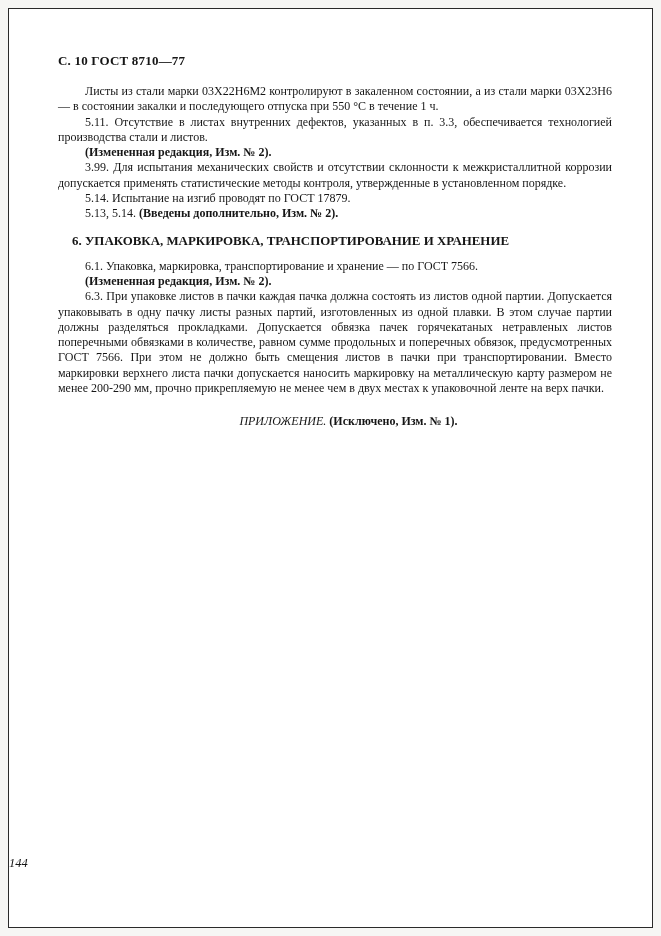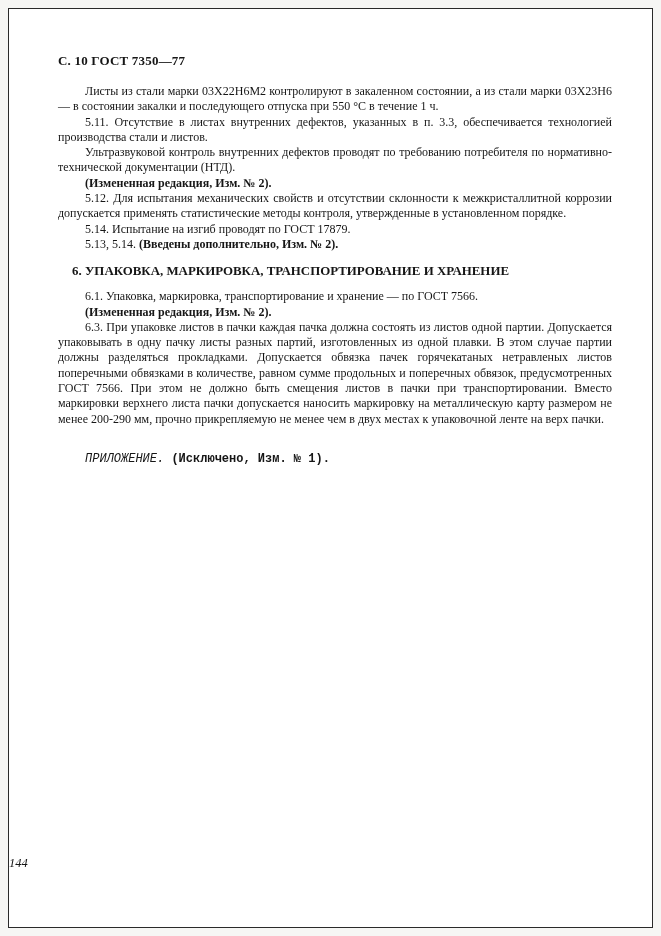--- a/index.html
+++ b/index.html
@@ -22,44 +22,43 @@
     margin: 0; font-size: 12px; line-height: 15.3px;
     text-align: justify;
   }
   .indent { text-indent: 27px; }
   .bold { font-weight: bold; }
   .italic { font-style: italic; }
   .section-heading {
     margin: 12px 14px 10px 14px; font-weight: bold; font-size: 12.9px;
     text-align: left; line-height: 15px;
   }
-  .appendix { margin-top: 25px; text-align: left; font-family: Liberation Mono, monospace; }
+  .appendix { margin-top: 18px; text-align: center; }
   .page-number {
     position: absolute; left: 0; right: 0; bottom: 56px;
     text-align: left; font-size: 12.5px; font-style: italic;
   }
 </style>
 </head>
 <body>
 
 <div class="page">
   <div class="content">
 
-    <div class="doc-header">С. 10 ГОСТ 7350—77</div>
+    <div class="doc-header">С. 10 ГОСТ 8710—77</div>
 
     <p class="para indent">Листы из стали марки 03Х22Н6М2 контролируют в закаленном состоянии, а из стали марки 03Х23Н6 — в состоянии закалки и последующего отпуска при 550 °С в течение 1 ч.</p>
 
     <p class="para indent">5.11. Отсутствие в листах внутренних дефектов, указанных в п. 3.3, обеспечивается технологией производства стали и листов.</p>
 
 
-    <p class="para indent">Ультразвуковой контроль внутренних дефектов проводят по требованию потребителя по нормативно-технической документации (НТД).</p>
 
     <p class="para indent bold">(Измененная редакция, Изм. № 2).</p>
 
-    <p class="para indent">5.12. Для испытания механических свойств и отсутствии склонности к межкристаллитной коррозии допускается применять статистические методы контроля, утвержденные в установленном порядке.</p>
+    <p class="para indent">3.99. Для испытания механических свойств и отсутствии склонности к межкристаллитной коррозии допускается применять статистические методы контроля, утвержденные в установленном порядке.</p>
 
 
     <p class="para indent">5.14. Испытание на изгиб проводят по ГОСТ 17879.</p>
 
     <p class="para indent"><span>5.13, 5.14. </span><span class="bold">(Введены дополнительно, Изм. № 2).</span></p>
 
     <h2 class="section-heading">6. УПАКОВКА, МАРКИРОВКА, ТРАНСПОРТИРОВАНИЕ И ХРАНЕНИЕ</h2>
 
     <p class="para indent">6.1. Упаковка, маркировка, транспортирование и хранение — по ГОСТ 7566.</p>
 

